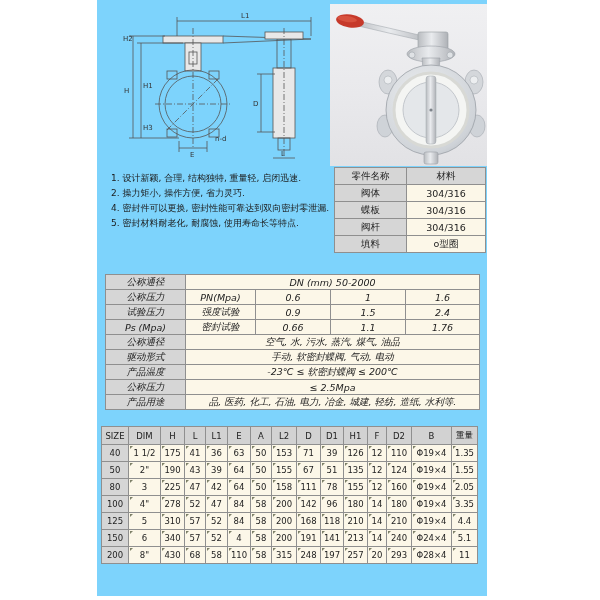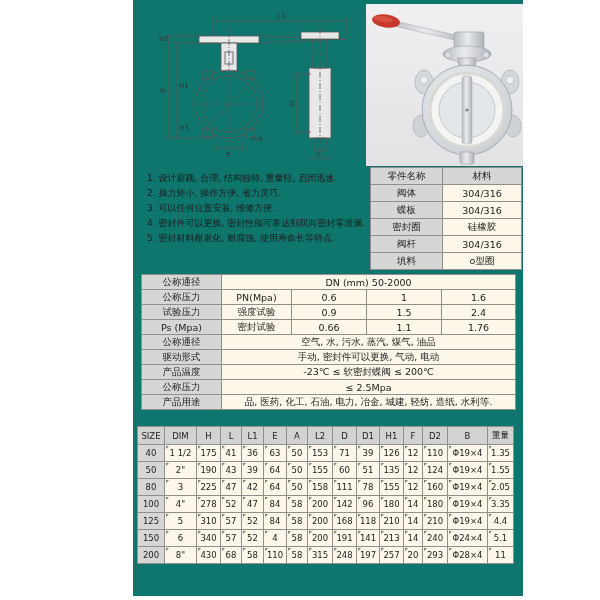--- a/index.html
+++ b/index.html
@@ -1,18 +1,18 @@
 <!DOCTYPE html>
 <html><head>
 <meta charset="utf-8">
 <style>
   * { margin:0; padding:0; box-sizing:border-box; }
   html,body { width:600px; height:600px; background:#ffffff; font-family:"DejaVu Sans","Liberation Sans",sans-serif; }
   .page { position:relative; width:600px; height:600px; background:#ffffff; overflow:hidden; }
-  .content { position:absolute; left:97px; top:0; width:390px; height:596px; background:#0f766e;margin-left:36px; }
+  .content { position:absolute; left:97px; top:0; width:390px; height:596px; background:#7dd3fc; }
 
   
   .drawing-wrap { position:absolute; left:18px; top:8px; width:218px; height:155px; }
   .photo-wrap { position:absolute; left:233px; top:4px; width:157px; height:162px;
                 background:linear-gradient(180deg,#f0f0f2 0%,#e9e9ec 55%,#e2e2e5 100%); }
 
   
   .features { position:absolute; left:14px; top:171px; width:222px; }
   .feature-line { font-size:9px; line-height:15px; color:#1c1c1c; letter-spacing:0; white-space:nowrap; }
 
@@ -22,21 +22,21 @@
           white-space:nowrap; color:#222; }
   .lbl { background:#d6d6d6; }
   .val { background:#fcf7e8; }
 
   
   .parts-table { position:absolute; left:237px; top:167px; width:151px; }
   .parts-table td { height:17px; font-size:9.5px; }
 
   
   .spec-table { position:absolute; left:8px; top:274px; width:374px; border:1px solid #6e6e6e; }
-  .spec-table td { height:15px; font-size:9.5px; }
+  .spec-table td { height:15px; font-size:9.5px;font-style:italic; }
 
   
   .dim-table { position:absolute; left:4px; top:426px; width:376px; border:1px solid #6e6e6e; }
   .dim-table th { height:18px; font-size:8.5px; background:#d2d2d2; }
   .dim-table td { height:17px; font-size:8.5px; position:relative; }
   .dim-table td.val::before { content:""; position:absolute; top:1px; left:1px;
        border-top:3px solid #5d6247; border-right:3px solid transparent; opacity:.8; }
   .dim-table td.lbl::before { display:none; }
 
   
@@ -157,21 +157,20 @@
         <rect x="96" y="72" width="10" height="68" rx="3" fill="url(#metal)" stroke="#a3a8ae" stroke-width="0.5"></rect>
         <circle cx="101" cy="106" r="1.6" fill="#7e848b"></circle>
 
         <rect x="94" y="148" width="14" height="12" rx="2" fill="url(#metal)" stroke="#9aa0a6" stroke-width="0.6"></rect>
       </svg>
     </div>
 
     <div class="features">
         <div class="feature-line">1. 设计新颖, 合理, 结构独特, 重量轻, 启闭迅速.</div>
         <div class="feature-line">2. 操力矩小, 操作方便, 省力灵巧.</div>
-        <div class="feature-line">3. 可以任何位置安装, 维修方便.</div>
         <div class="feature-line">4. 密封件可以更换, 密封性能可靠达到双向密封零泄漏.</div>
         <div class="feature-line">5. 密封材料耐老化, 耐腐蚀, 使用寿命长等特点.</div>
       </div>
 
     <table class="parts-table">
       <colgroup>
           <col style="width:72px">
           <col style="width:79px">
         </colgroup>
       <tbody>
@@ -179,24 +178,20 @@
             <td class="lbl">零件名称</td>
             <td class="lbl">材料</td>
           </tr>
           <tr>
             <td class="lbl">阀体</td>
             <td class="val">304/316</td>
           </tr>
           <tr>
             <td class="lbl">蝶板</td>
             <td class="val">304/316</td>
-          </tr>
-          <tr>
-            <td class="lbl">密封圈</td>
-            <td class="val">硅橡胶</td>
           </tr>
           <tr>
             <td class="lbl">阀杆</td>
             <td class="val">304/316</td>
           </tr>
           <tr>
             <td class="lbl">填料</td>
             <td class="val">o型圈</td>
           </tr>
         </tbody>
@@ -235,21 +230,21 @@
             <td class="val">0.66</td>
             <td class="val">1.1</td>
             <td class="val">1.76</td>
           </tr>
           <tr>
             <td class="lbl">公称通径</td>
             <td class="val" colspan="4">空气, 水, 污水, 蒸汽, 煤气, 油品</td>
           </tr>
           <tr>
             <td class="lbl">驱动形式</td>
-            <td class="val" colspan="4">手动, 密封件可以更换, 气动, 电动</td>
+            <td class="val" colspan="4">手动, 软密封蝶阀, 气动, 电动</td>
           </tr>
           <tr>
             <td class="lbl">产品温度</td>
             <td class="val" colspan="4">-23℃ ≤ 软密封蝶阀 ≤ 200℃</td>
           </tr>
           <tr>
             <td class="lbl">公称压力</td>
             <td class="val" colspan="4">≤ 2.5Mpa</td>
           </tr>
           <tr>
@@ -316,21 +311,21 @@
           </tr>
           <tr>
             <td class="lbl">50</td>
             <td class="val">2"</td>
             <td class="val">190</td>
             <td class="val">43</td>
             <td class="val">39</td>
             <td class="val">64</td>
             <td class="val">50</td>
             <td class="val">155</td>
-            <td class="val">60</td>
+            <td class="val">67</td>
             <td class="val">51</td>
             <td class="val">135</td>
             <td class="val">12</td>
             <td class="val">124</td>
             <td class="val">Φ19×4</td>
             <td class="val">1.55</td>
           </tr>
           <tr>
             <td class="lbl">80</td>
             <td class="val">3</td>

